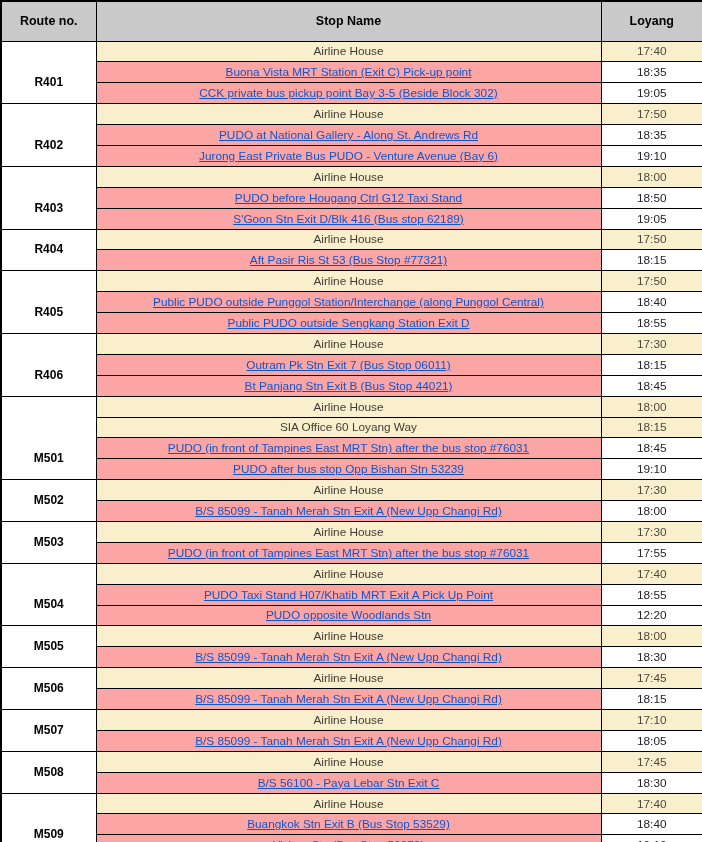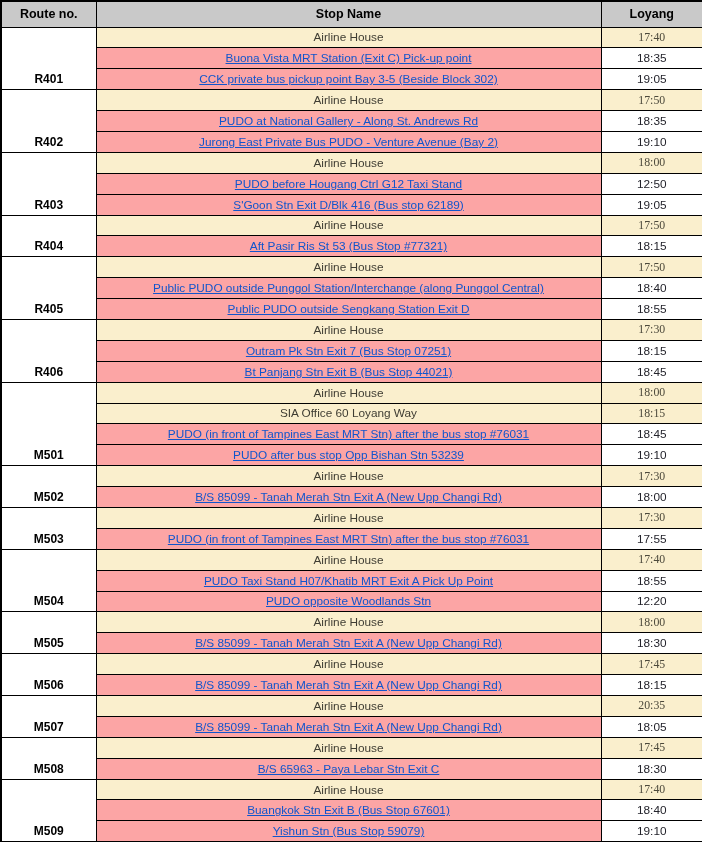--- a/index.html
+++ b/index.html
@@ -18,41 +18,41 @@
     border:1px solid var(--border,#000);
     padding:0 4px;
     text-align:center;
     vertical-align:middle;
     overflow:hidden;
     white-space:nowrap;
     box-sizing:border-box;
   }
   thead th{
     background:var(--header-bg,#c9c9c9);
-    height:26px;
+    height:40px;
     font-size:12.5px;
     font-weight:bold;
     color:#000;
   }
   tbody tr{height:20.9px;}
   tbody td{font-size:11.8px;}
   td.route-cell{
     vertical-align:bottom;
     font-weight:bold;
     color:#000;
     font-size:12px;
-    padding-bottom:3px;
+    padding-bottom:14px;
     background:#fff;
   }
   td.cream{
     background:var(--highlight-bg,#faefcd);
     color:#454237;
   }
   td.stop-plain{background:var(--highlight-bg,#faefcd);color:#3f3d33;margin-top:36px;}
-  td.time-plain{background:var(--highlight-bg,#faefcd);color:#4c493b;font-family:Liberation Serif, serif;}
+  td.time-plain{background:var(--highlight-bg,#faefcd);color:#4c493b;}
   td.stop-link{background:#fca5a5;}
   td.time-link{background:#fff;color:#23232b;text-align:center;}
   a.stop-a{
     color:var(--link,#1155cc);
     text-decoration:underline;
     cursor:pointer;
   }
 </style>
 </head>
 <body>
@@ -88,31 +88,31 @@
         <tr>
           <td class="route-cell" rowspan="3">R402</td>
           <td class="stop-plain cream">Airline House</td>
           <td class="time-plain cream">17:50</td>
         </tr>
         <tr>
           <td class="stop-link"><a class="stop-a" href="#">PUDO at National Gallery - Along St. Andrews Rd</a></td>
           <td class="time-link">18:35</td>
         </tr>
         <tr>
-          <td class="stop-link"><a class="stop-a" href="#">Jurong East Private Bus PUDO - Venture Avenue (Bay 2)</a></td>
+          <td class="stop-link"><a class="stop-a" href="#">Jurong East Private Bus PUDO - Venture Avenue (Bay 6)</a></td>
           <td class="time-link">19:10</td>
         </tr>
         <tr>
           <td class="route-cell" rowspan="3">R403</td>
           <td class="stop-plain cream">Airline House</td>
           <td class="time-plain cream">18:00</td>
         </tr>
         <tr>
           <td class="stop-link"><a class="stop-a" href="#">PUDO before Hougang Ctrl G12 Taxi Stand</a></td>
-          <td class="time-link">12:50</td>
+          <td class="time-link">18:50</td>
         </tr>
         <tr>
           <td class="stop-link"><a class="stop-a" href="#">S'Goon Stn Exit D/Blk 416 (Bus stop 62189)</a></td>
           <td class="time-link">19:05</td>
         </tr>
         <tr>
           <td class="route-cell" rowspan="2">R404</td>
           <td class="stop-plain cream">Airline House</td>
           <td class="time-plain cream">17:50</td>
         </tr>
@@ -132,21 +132,21 @@
         <tr>
           <td class="stop-link"><a class="stop-a" href="#">Public PUDO outside Sengkang Station Exit D</a></td>
           <td class="time-link">18:55</td>
         </tr>
         <tr>
           <td class="route-cell" rowspan="3">R406</td>
           <td class="stop-plain cream">Airline House</td>
           <td class="time-plain cream">17:30</td>
         </tr>
         <tr>
-          <td class="stop-link"><a class="stop-a" href="#">Outram Pk Stn Exit 7 (Bus Stop 07251)</a></td>
+          <td class="stop-link"><a class="stop-a" href="#">Outram Pk Stn Exit 7 (Bus Stop 06011)</a></td>
           <td class="time-link">18:15</td>
         </tr>
         <tr>
           <td class="stop-link"><a class="stop-a" href="#">Bt Panjang Stn Exit B (Bus Stop 44021)</a></td>
           <td class="time-link">18:45</td>
         </tr>
         <tr>
           <td class="route-cell" rowspan="4">M501</td>
           <td class="stop-plain cream">Airline House</td>
           <td class="time-plain cream">18:00</td>
@@ -208,42 +208,42 @@
           <td class="stop-plain cream">Airline House</td>
           <td class="time-plain cream">17:45</td>
         </tr>
         <tr>
           <td class="stop-link"><a class="stop-a" href="#">B/S 85099 - Tanah Merah Stn Exit A (New Upp Changi Rd)</a></td>
           <td class="time-link">18:15</td>
         </tr>
         <tr>
           <td class="route-cell" rowspan="2">M507</td>
           <td class="stop-plain cream">Airline House</td>
-          <td class="time-plain cream">20:35</td>
+          <td class="time-plain cream">17:10</td>
         </tr>
         <tr>
           <td class="stop-link"><a class="stop-a" href="#">B/S 85099 - Tanah Merah Stn Exit A (New Upp Changi Rd)</a></td>
           <td class="time-link">18:05</td>
         </tr>
         <tr>
           <td class="route-cell" rowspan="2">M508</td>
           <td class="stop-plain cream">Airline House</td>
           <td class="time-plain cream">17:45</td>
         </tr>
         <tr>
-          <td class="stop-link"><a class="stop-a" href="#">B/S 65963 - Paya Lebar Stn Exit C</a></td>
+          <td class="stop-link"><a class="stop-a" href="#">B/S 56100 - Paya Lebar Stn Exit C</a></td>
           <td class="time-link">18:30</td>
         </tr>
         <tr>
           <td class="route-cell" rowspan="3">M509</td>
           <td class="stop-plain cream">Airline House</td>
           <td class="time-plain cream">17:40</td>
         </tr>
         <tr>
-          <td class="stop-link"><a class="stop-a" href="#">Buangkok Stn Exit B (Bus Stop 67601)</a></td>
+          <td class="stop-link"><a class="stop-a" href="#">Buangkok Stn Exit B (Bus Stop 53529)</a></td>
           <td class="time-link">18:40</td>
         </tr>
         <tr>
           <td class="stop-link"><a class="stop-a" href="#">Yishun Stn (Bus Stop 59079)</a></td>
           <td class="time-link">19:10</td>
         </tr>
       </tbody>
   </table>
 </div>
 

